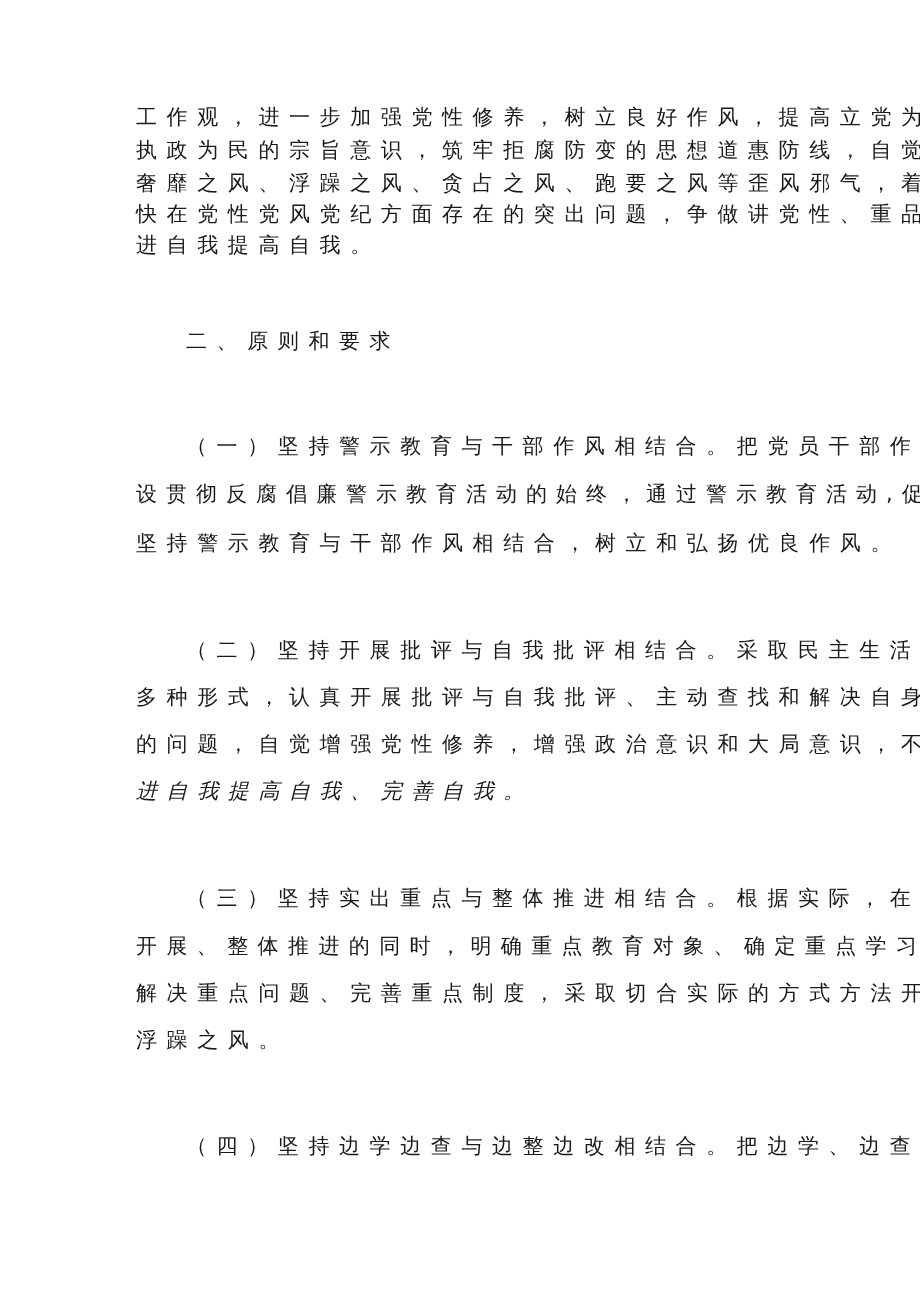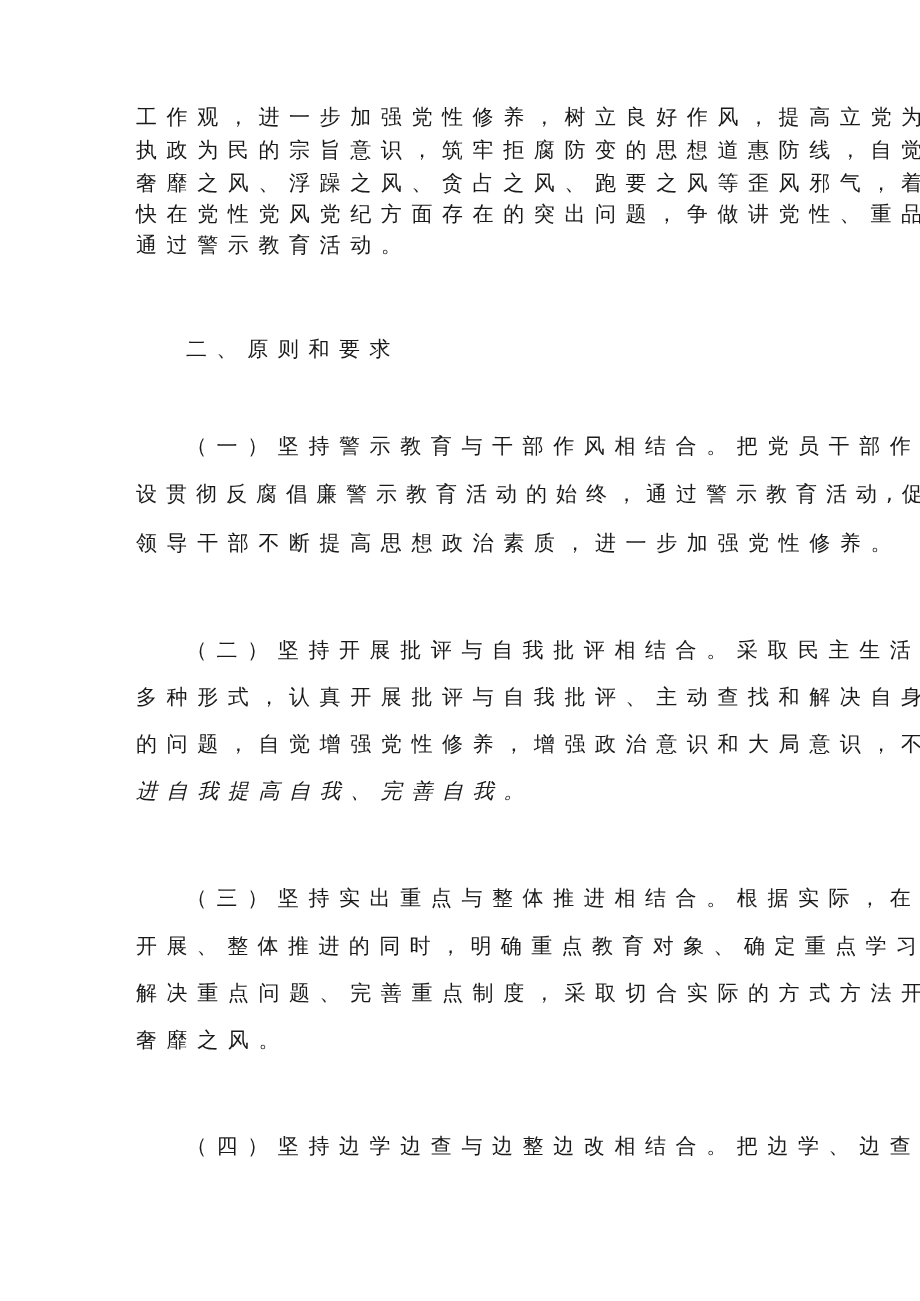--- a/index.html
+++ b/index.html
@@ -14,42 +14,42 @@
 </head>
 <body>
 
 <div class="page">
 
   <div>
     <div class="line" style="top:103px; letter-spacing:9.6px;">工作观，进一步加强党性修养，树立良好作风，提高立党为公、</div>
     <div class="line" style="top:136px; letter-spacing:9.6px;">执政为民的宗旨意识，筑牢拒腐防变的思想道惠防线，自觉抵制</div>
     <div class="line" style="top:169px; letter-spacing:9.6px;">奢靡之风、浮躁之风、贪占之风、跑要之风等歪风邪气，着力解</div>
     <div class="line" style="top:200px; letter-spacing:9.6px;">快在党性党风党纪方面存在的突出问题，争做讲党性、重品行、</div>
-    <div class="line" style="top:231px; letter-spacing:9.6px;">通过警示教育活动。</div>
+    <div class="line" style="top:231px; letter-spacing:9.6px;">进自我提高自我。</div>
   </div>
 
-  <div class="line heading" style="top:327px; letter-spacing:9.6px;margin-top:8px;">二、原则和要求</div>
+  <div class="line heading" style="top:327px; letter-spacing:9.6px;">二、原则和要求</div>
 
   <div>
     <div class="line indent" style="top:432px; letter-spacing:9.6px;">（一）坚持警示教育与干部作风相结合。把党员干部作风建</div>
     <div class="line" style="top:480px; letter-spacing:9.0px;">设贯彻反腐倡廉警示教育活动的始终，通过警示教育活动,促使</div>
-    <div class="line" style="top:529px; letter-spacing:9.6px;">领导干部不断提高思想政治素质，进一步加强党性修养。</div>
+    <div class="line" style="top:529px; letter-spacing:9.6px;">坚持警示教育与干部作风相结合，树立和弘扬优良作风。</div>
   </div>
 
   <div>
     <div class="line indent" style="top:636px; letter-spacing:9.6px;">（二）坚持开展批评与自我批评相结合。采取民主生活会等</div>
     <div class="line" style="top:683px; letter-spacing:9.6px;">多种形式，认真开展批评与自我批评、主动查找和解决自身存在</div>
     <div class="line" style="top:730px; letter-spacing:9.6px;">的问题，自觉增强党性修养，增强政治意识和大局意识，不断改</div>
     <div class="line" style="top:777px; letter-spacing:9.6px;font-style:italic;">进自我提高自我、完善自我。</div>
   </div>
 
   <div>
     <div class="line indent" style="top:884px; letter-spacing:9.6px;">（三）坚持实出重点与整体推进相结合。根据实际，在全面</div>
     <div class="line" style="top:932px; letter-spacing:9.4px;">开展、整体推进的同时，明确重点教育对象、确定重点学习内容、</div>
     <div class="line" style="top:979px; letter-spacing:9.6px;">解决重点问题、完善重点制度，采取切合实际的方式方法开展警</div>
-    <div class="line" style="top:1026px; letter-spacing:9.6px;">奢靡之风。</div>
+    <div class="line" style="top:1026px; letter-spacing:9.6px;">浮躁之风。</div>
   </div>
 
   <div>
     <div class="line indent" style="top:1132px; letter-spacing:9.6px;">（四）坚持边学边查与边整边改相结合。把边学、边查、边</div>
   </div>
 
 </div>
 
 </body></html>

